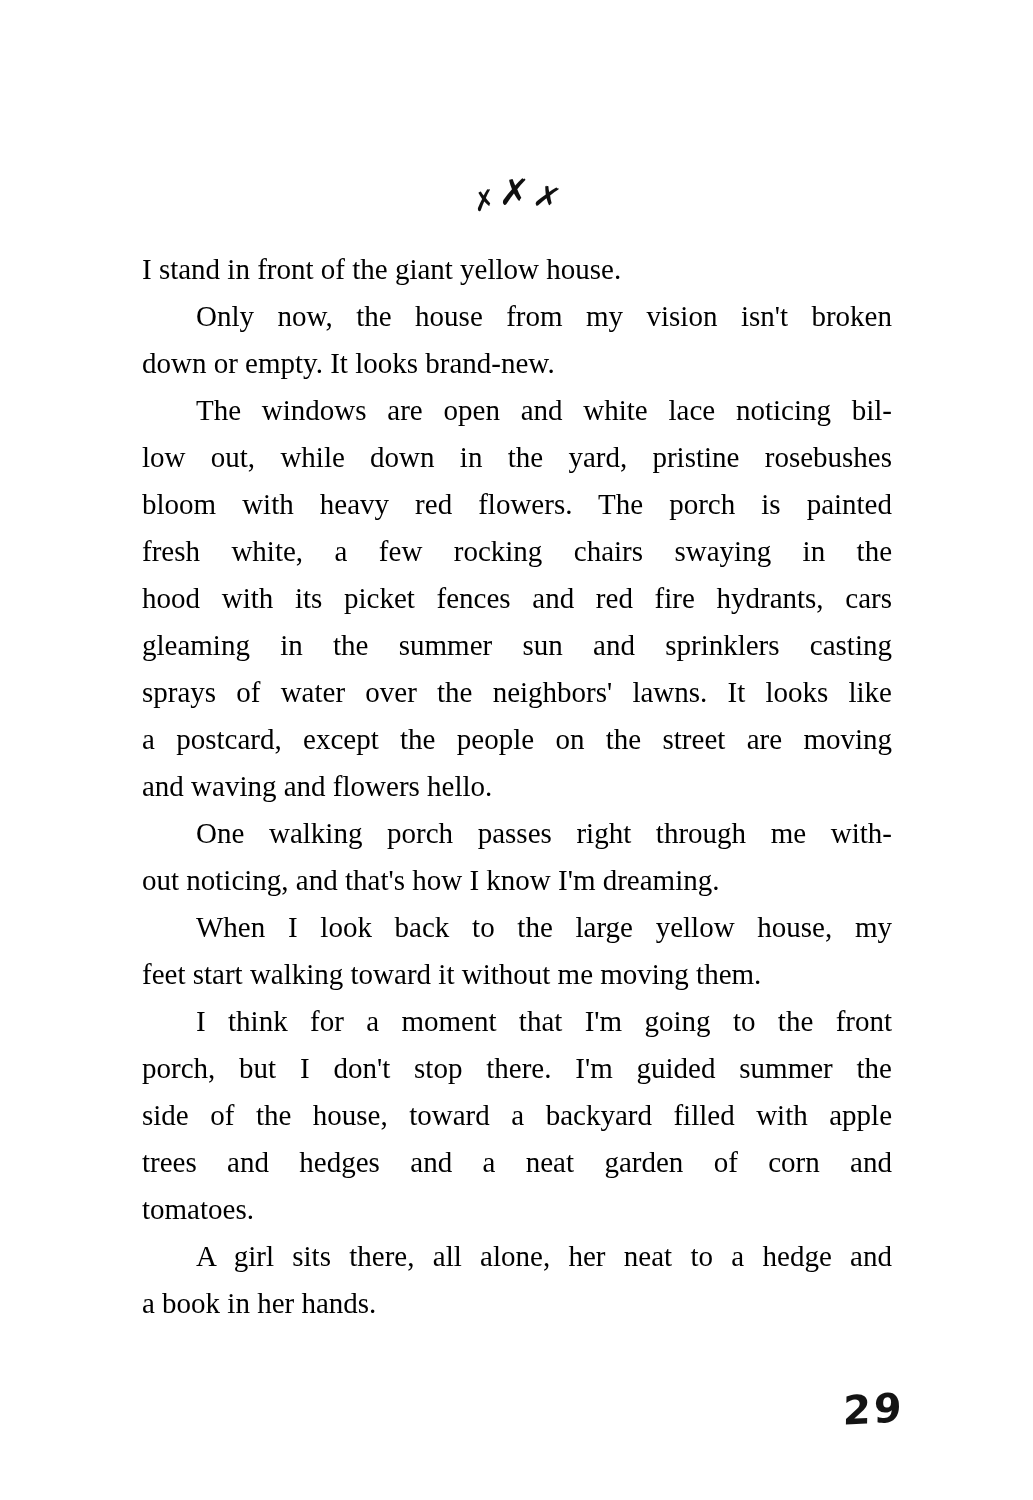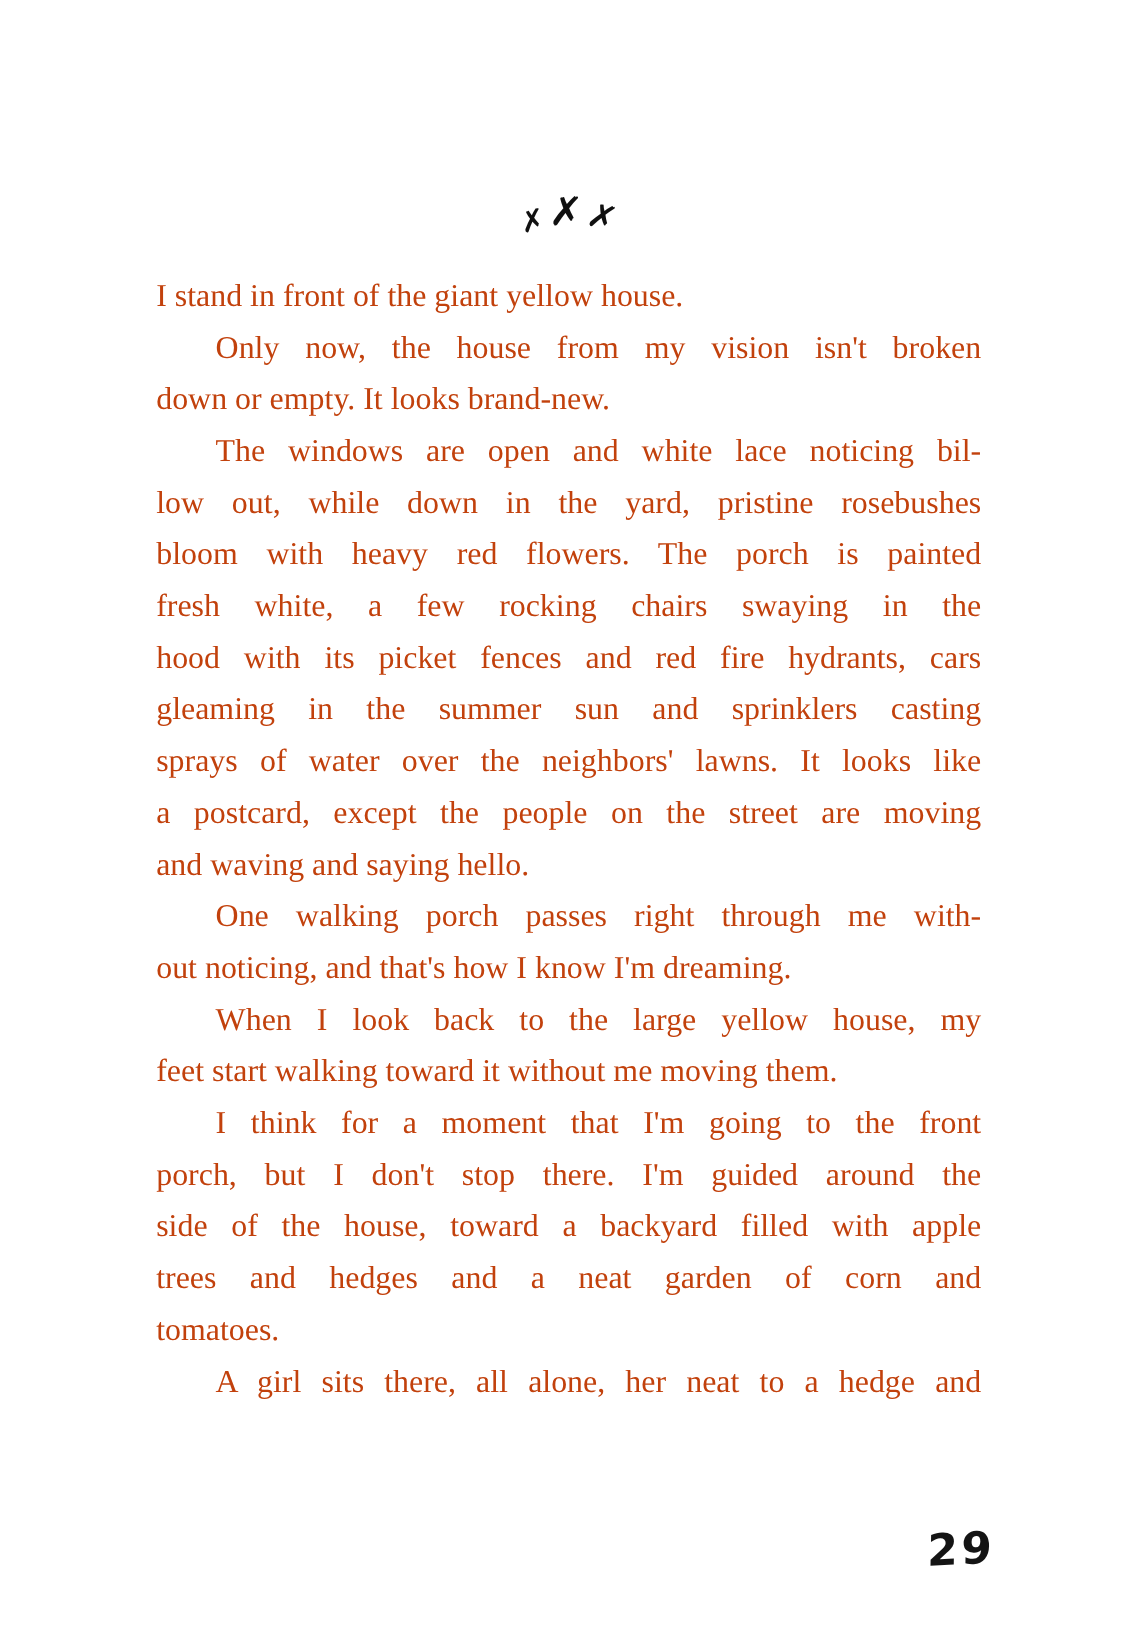--- a/index.html
+++ b/index.html
@@ -36,21 +36,21 @@
   .x2 { font-size: 37px; transform: rotate(2deg); margin: 0 1px; }
   .x3 { font-size: 31px; transform: rotate(16deg) translateY(3px); }
   
   .text-block {
     position: absolute;
     left: 142px;
     top: 246px;
     width: 750px;
     font-size: 29px;
     line-height: 47px;
-    color: #c2410c;
+    color: #000000;
   }
   .paragraph { margin: 0; }
   .line {
     text-align: justify;
     text-align-last: justify;
   }
   .line.last { text-align-last: left; }
   .line.indent { text-indent: 54px; }
   
   .page-number {
@@ -86,37 +86,38 @@
       </div>
       <div class="paragraph">
         <div class="line indent">The windows are open and white lace noticing bil-</div>
         <div class="line">low out, while down in the yard, pristine rosebushes</div>
         <div class="line">bloom with heavy red flowers. The porch is painted</div>
         <div class="line">fresh white, a few rocking chairs swaying in the</div>
         <div class="line">hood with its picket fences and red fire hydrants, cars</div>
         <div class="line">gleaming in the summer sun and sprinklers casting</div>
         <div class="line">sprays of water over the neighbors' lawns. It looks like</div>
         <div class="line">a postcard, except the people on the street are moving</div>
-        <div class="line last">and waving and saying hello.</div>
+        <div class="line last">and waving and flowers hello.</div>
       </div>
       <div class="paragraph">
         <div class="line indent">One walking porch passes right through me with-</div>
         <div class="line last">out noticing, and that's how I know I'm dreaming.</div>
       </div>
       <div class="paragraph">
         <div class="line indent">When I look back to the large yellow house, my</div>
         <div class="line last">feet start walking toward it without me moving them.</div>
       </div>
       <div class="paragraph">
         <div class="line indent">I think for a moment that I'm going to the front</div>
-        <div class="line">porch, but I don't stop there. I'm guided around the</div>
+        <div class="line">porch, but I don't stop there. I'm guided summer the</div>
         <div class="line">side of the house, toward a backyard filled with apple</div>
         <div class="line">trees and hedges and a neat garden of corn and</div>
         <div class="line last">tomatoes.</div>
       </div>
       <div class="paragraph">
         <div class="line indent">A girl sits there, all alone, her neat to a hedge and</div>
+        <div class="line last">a book in her hands.</div>
       </div>
     </div>
 
   <div class="page-number">29</div>
 
 </div>
 
 </body></html>

